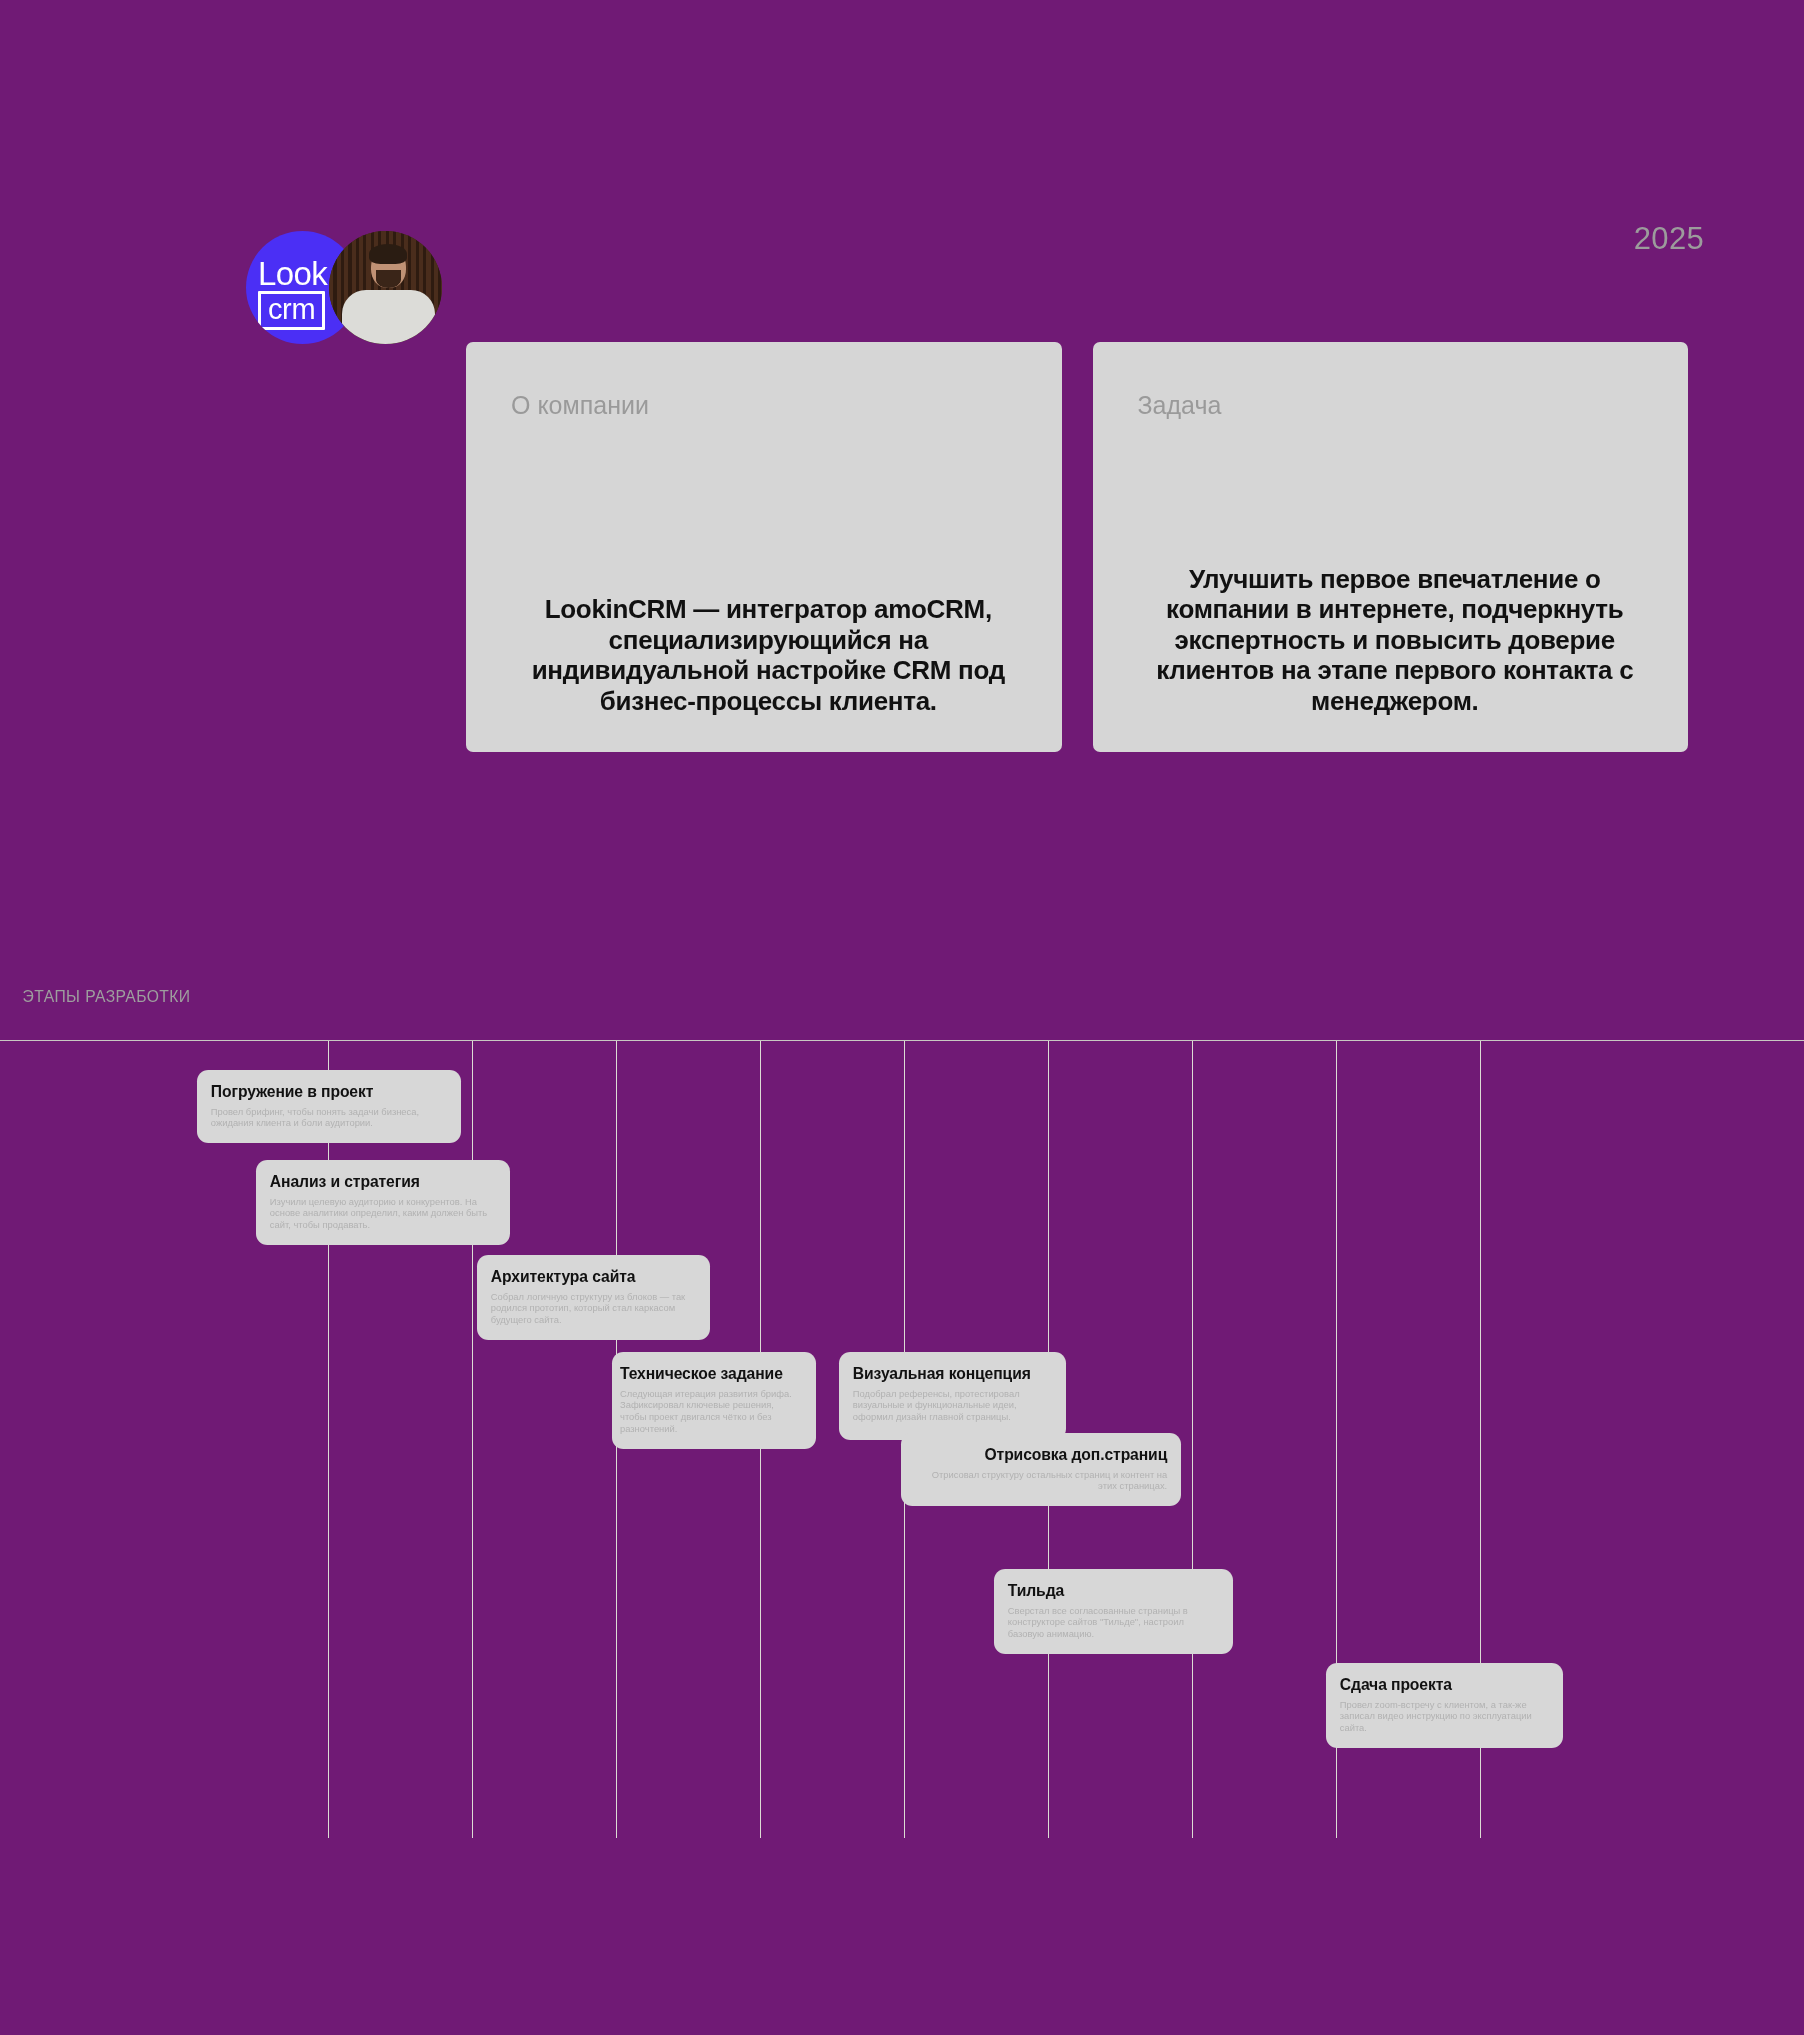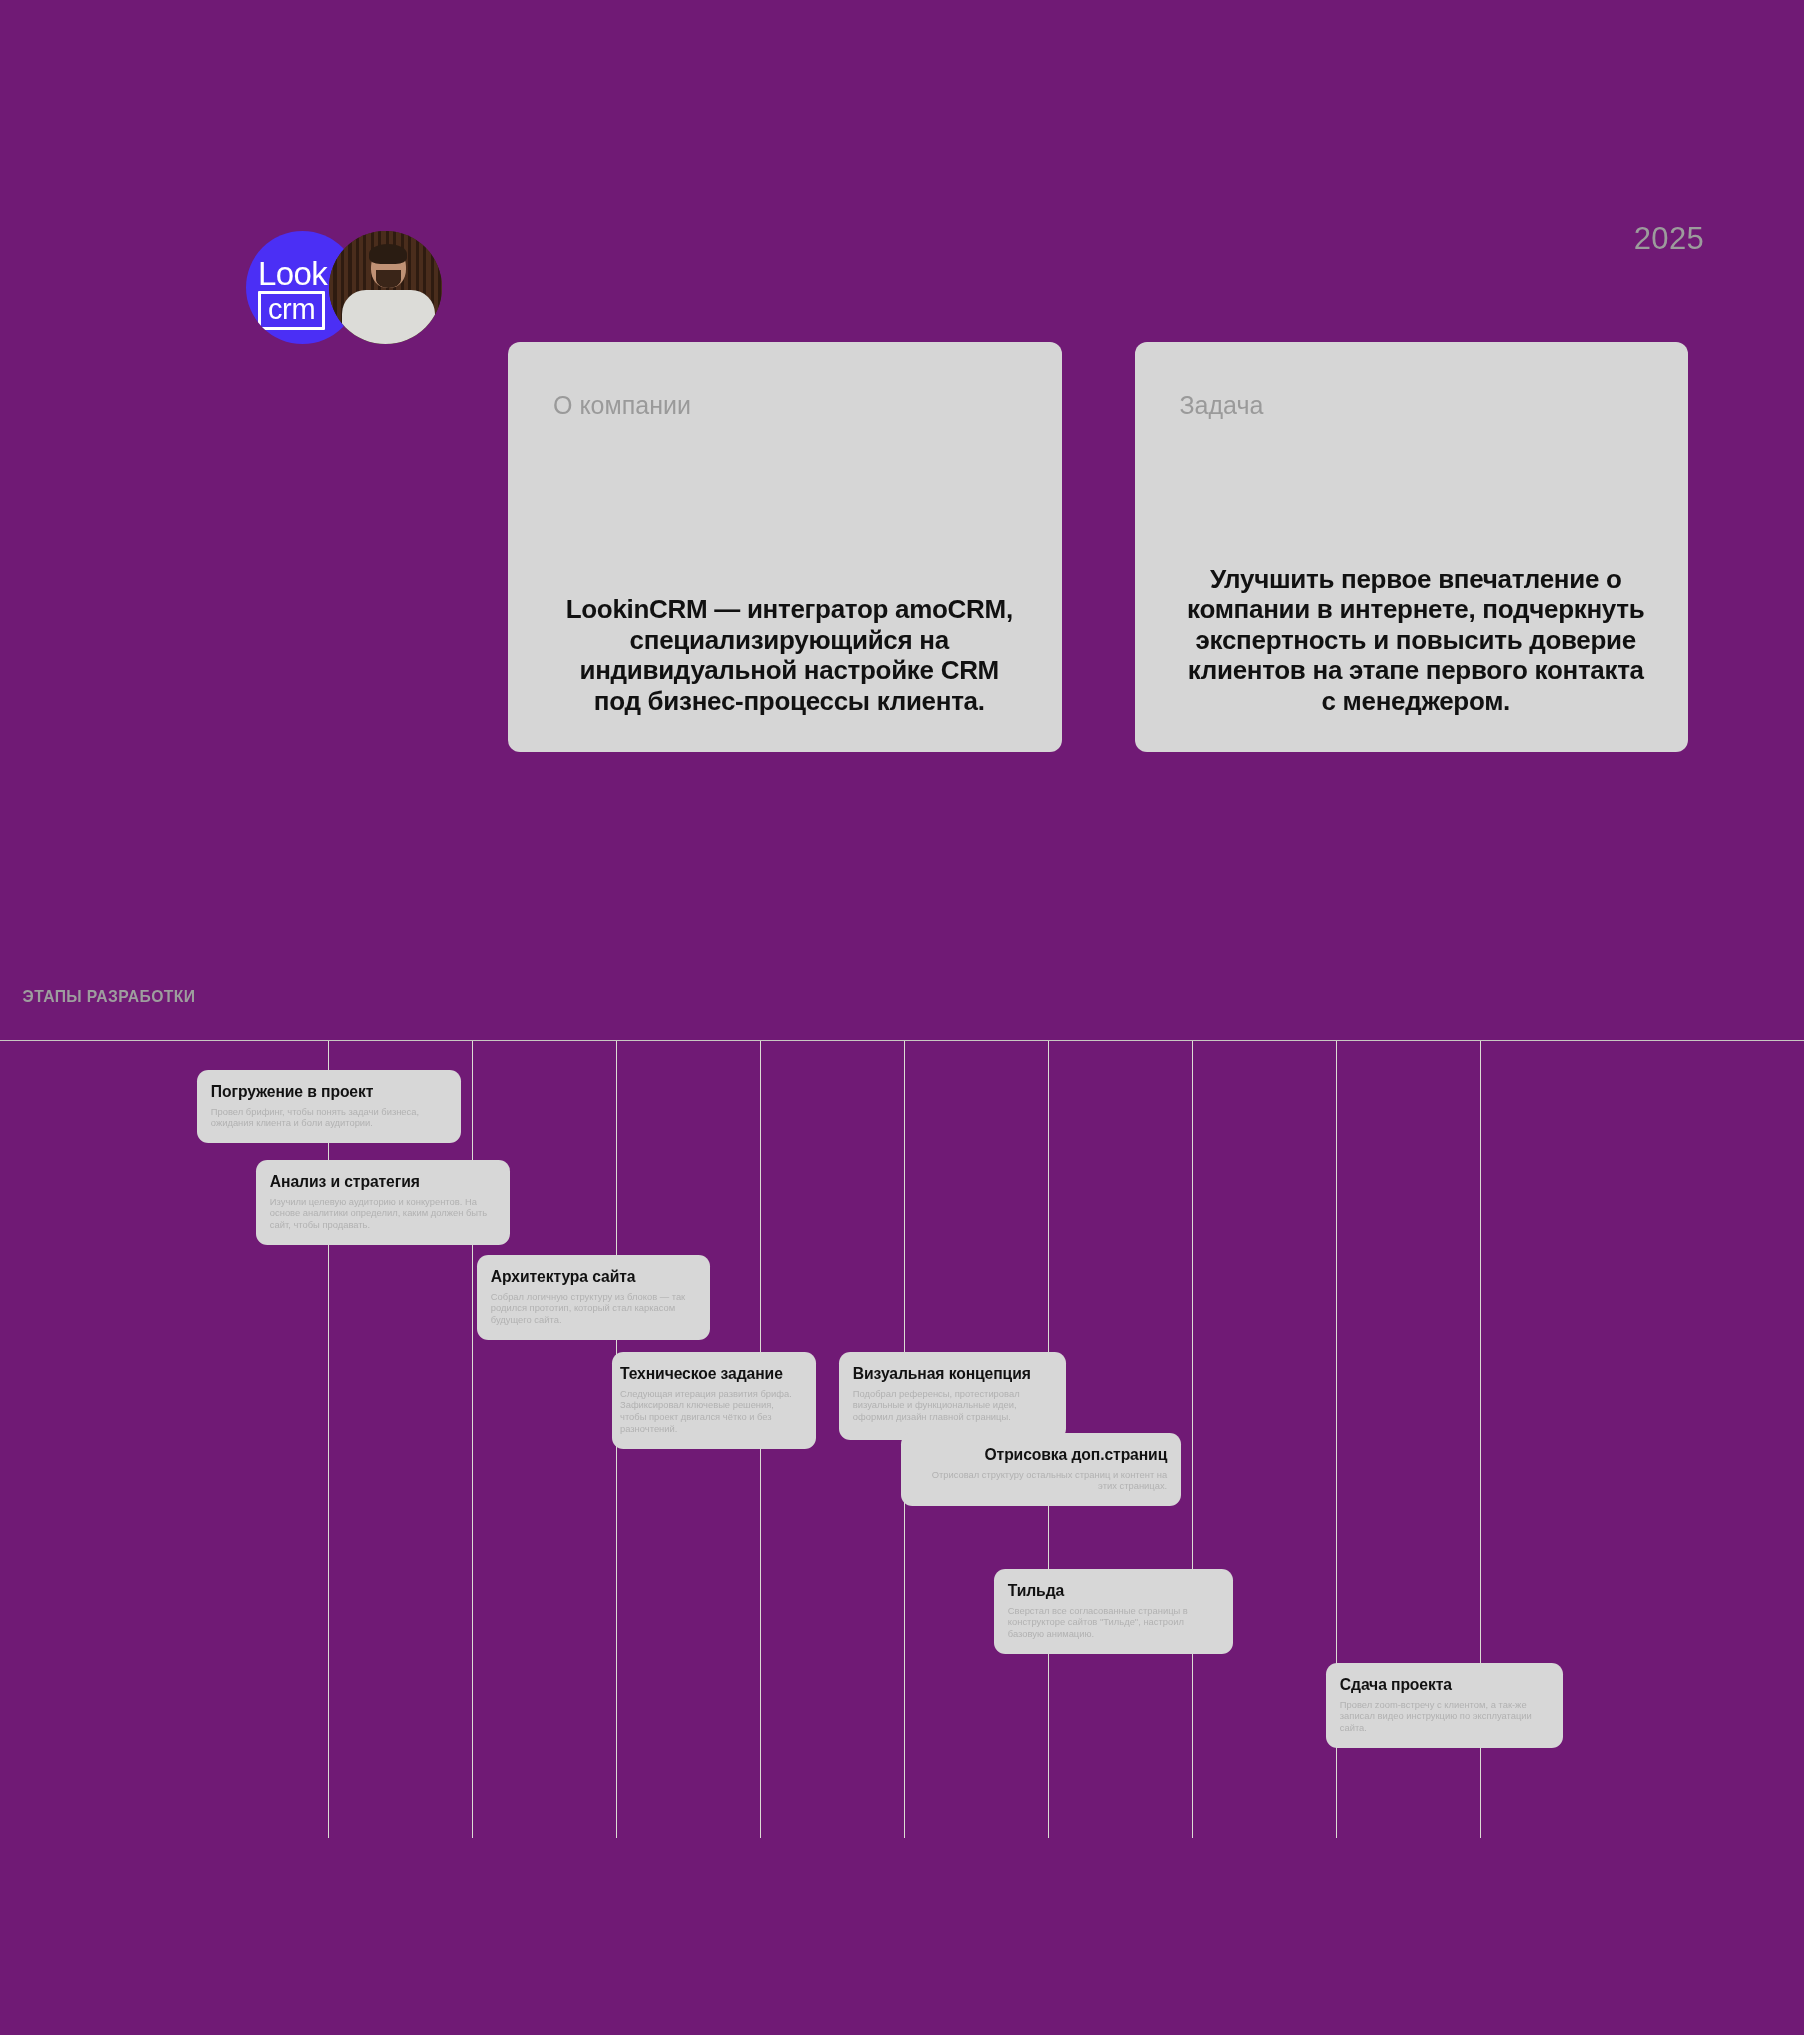--- a/index.html
+++ b/index.html
@@ -131,24 +131,23 @@
     left: 466px;
     top: 342px;
     width: 1222px;
     height: 410px;
     display: flex;
     gap: 31px;
   }
   .info-card {
     flex: 1;
     background: #d6d6d6;
-    border-radius: 12px;
+    border-radius: 7px;
     position: relative;
     padding: 49px 45px 38px 45px;
-    margin-left: 42px;
   }
   .info-card__label {
     font-size: 25px;
     color: #9a9a9a;
     font-weight: 400;
   }
   .info-card__text {
     position: absolute;
     left: 45px;
     right: 36px;
@@ -160,21 +159,21 @@
     letter-spacing: -0.3px;
     text-align: center;
   }
 
   
   .section-kicker {
     position: absolute;
     left: 22.6px;
     top: 988px;
     font-size: 15.7px;
-    font-weight: 700;
+    font-weight: 400;
     letter-spacing: 0.4px;
     color: #9e9e9e;
   }
 
   
   .timeline {
     position: absolute;
     left: 0;
     top: 1040px;
     width: 1804px;

